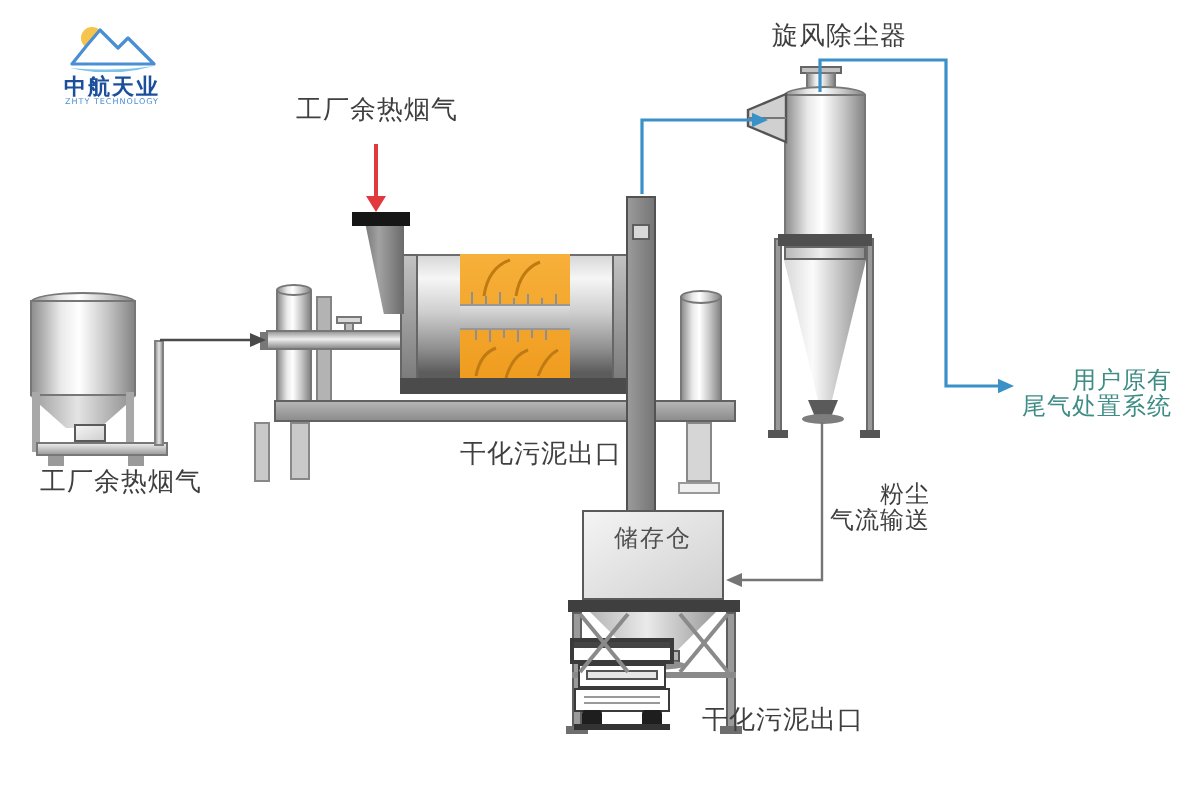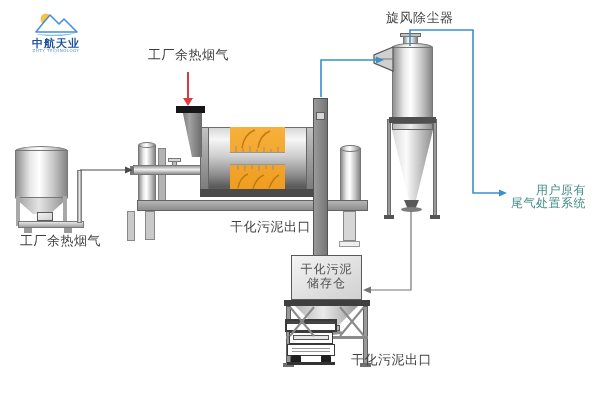--- a/index.html
+++ b/index.html
@@ -126,21 +126,20 @@
     <line x1="2" y1="13" x2="21" y2="13" stroke="#777" stroke-width="1"></line>
   </svg>
   <div class="abs" style="left:389px;top:117px;width:47px;height:6px;background:#4f4f4f;"></div>
   <div class="abs" style="left:392px;top:123px;width:41px;height:7px;background:linear-gradient(to right,#b8b8b8,#eeeeee 45%,#8f8f8f);border:1px solid #666;"></div>
   <div class="abs" style="left:392px;top:130px;width:41px;height:71px;background:linear-gradient(to right,#d8d8d8,#fbfbfb 35%,#8d8d8d);clip-path:polygon(0 0,100% 0,58% 100%,42% 100%);"></div>
   <div class="abs" style="left:404px;top:200px;width:15px;height:8px;background:#5a5a5a;clip-path:polygon(0 0,100% 0,78% 100%,22% 100%);"></div>
   <div class="abs" style="left:401px;top:207px;width:21px;height:5px;background:#7d7d7d;border-radius:50%;"></div>
 
   <div class="abs metal-lt" style="left:291px;top:255px;width:71px;height:45px;"></div>
   <div class="abs bin-text">
-    <div>干化污泥</div>
     <div>储存仓</div>
   </div>
   <div class="abs" style="left:284px;top:300px;width:86px;height:6px;background:#3f3f3f;"></div>
   <div class="abs" style="left:286px;top:306px;width:5px;height:58px;background:#9a9a9a;border:1px solid #5f5f5f;"></div>
   <div class="abs" style="left:363px;top:306px;width:5px;height:58px;background:#9a9a9a;border:1px solid #5f5f5f;"></div>
   <div class="abs" style="left:283px;top:363px;width:11px;height:4px;background:#6e6e6e;"></div>
   <div class="abs" style="left:360px;top:363px;width:11px;height:4px;background:#6e6e6e;"></div>
   <div class="abs" style="left:295px;top:306px;width:63px;height:20px;background:linear-gradient(to right,#b5b5b5,#eaeaea 45%,#9a9a9a);clip-path:polygon(0 0,100% 0,68% 100%,32% 100%);"></div>
   <div class="abs" style="left:314px;top:325px;width:26px;height:6px;background:#b5b5b5;border:1px solid #555;"></div>
   <div class="abs" style="left:311px;top:330px;width:32px;height:5px;background:#8f8f8f;border-radius:50%;"></div>
@@ -183,15 +182,19 @@
   </svg>
 
   <div class="lbl" style="left:20px;top:232px;">工厂余热烟气</div>
   <div class="lbl" style="left:148px;top:46px;text-align:center;">工厂余热烟气</div>
   <div class="lbl" style="left:230px;top:218px;">干化污泥出口</div>
   <div class="lbl" style="left:386px;top:9px;">旋风除尘器</div>
   <div class="lbl lbl-sm teal center-lbl" style="left:504px;top:184px;width:82px;">
     <div>用户原有</div>
     <div>尾气处置系统</div>
   </div>
+  <div class="lbl lbl-sm center-lbl" style="left:405px;top:241px;width:60px;">
+    <div>粉尘</div>
+    <div>气流输送</div>
+  </div>
   <div class="lbl" style="left:351px;top:351px;">干化污泥出口</div>
 
 </div>
 
 </body></html>

